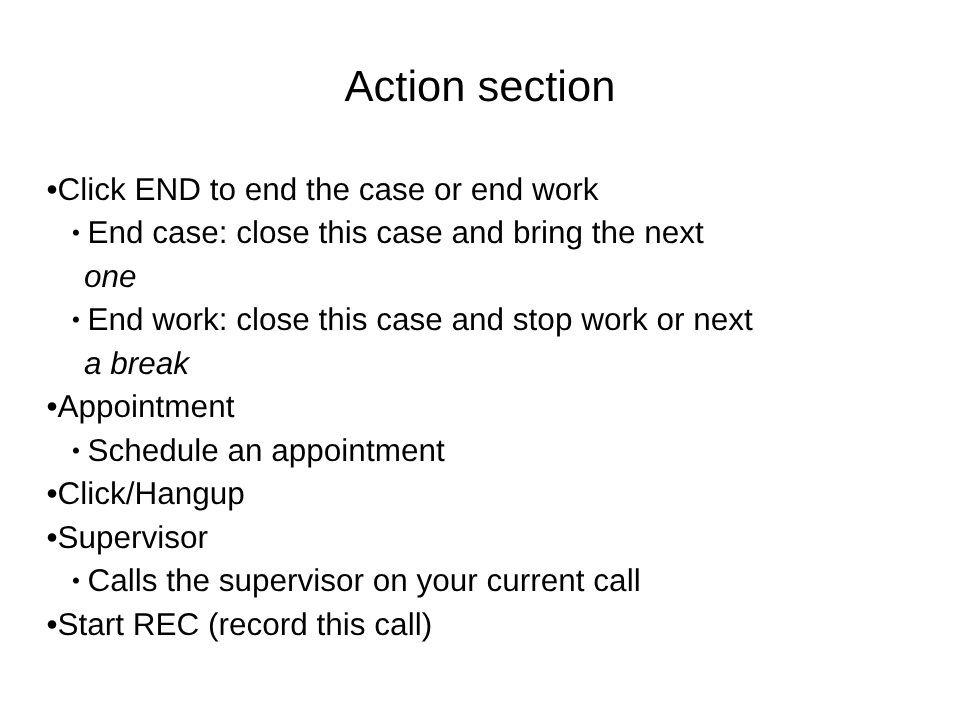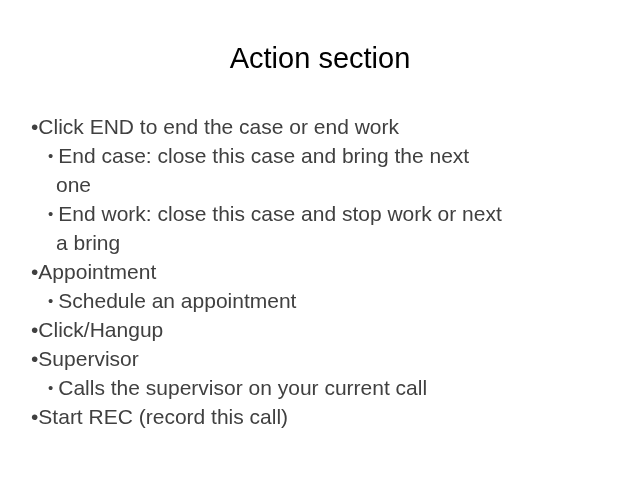--- a/index.html
+++ b/index.html
@@ -43,21 +43,21 @@
   .slide-body {
     position: absolute;
     left: 28px;
     top: 112px;
     width: 584px;
   }
 
   .bullet-line {
     font-size: 21px;
     line-height: 29px;
-    color: #404040;
+    color: #000000;
     display: block;
     white-space: nowrap;
     text-indent: 0;
   }
 
   
   .lvl1 {
     padding-left: 3px;
   }
   .lvl1 .bullet-mark {
@@ -76,20 +76,21 @@
     vertical-align: 2px;
   }
   .lvl2 .bullet-gap {
     display: inline-block;
     width: 5px;
   }
 
   
   .cont2 {
     padding-left: 28px;
+    font-style: italic;
   }
 
   .bullet-mark {
     font-family: "Liberation Sans", sans-serif;
   }
 
   .bullet-text {
     font-family: "Liberation Sans", sans-serif;
   }
 </style>
@@ -98,21 +99,21 @@
 
 <div class="slide">
 
   <div class="slide-title">Action section</div>
 
   <div class="slide-body">
       <div class="bullet-line lvl1"><span class="bullet-mark">•</span><span class="bullet-text">Click END to end the case or end work</span></div>
       <div class="bullet-line lvl2"><span class="bullet-mark">•</span><span class="bullet-gap"></span><span class="bullet-text">End case: close this case and bring the next</span></div>
       <div class="bullet-line cont2"><span class="bullet-text">one</span></div>
       <div class="bullet-line lvl2"><span class="bullet-mark">•</span><span class="bullet-gap"></span><span class="bullet-text">End work: close this case and stop work or next</span></div>
-      <div class="bullet-line cont2"><span class="bullet-text">a bring</span></div>
+      <div class="bullet-line cont2"><span class="bullet-text">a break</span></div>
       <div class="bullet-line lvl1"><span class="bullet-mark">•</span><span class="bullet-text">Appointment</span></div>
       <div class="bullet-line lvl2"><span class="bullet-mark">•</span><span class="bullet-gap"></span><span class="bullet-text">Schedule an appointment</span></div>
       <div class="bullet-line lvl1"><span class="bullet-mark">•</span><span class="bullet-text">Click/Hangup</span></div>
       <div class="bullet-line lvl1"><span class="bullet-mark">•</span><span class="bullet-text">Supervisor</span></div>
       <div class="bullet-line lvl2"><span class="bullet-mark">•</span><span class="bullet-gap"></span><span class="bullet-text">Calls the supervisor on your current call</span></div>
       <div class="bullet-line lvl1"><span class="bullet-mark">•</span><span class="bullet-text">Start REC (record this call)</span></div>
     </div>
 
 </div>
 

